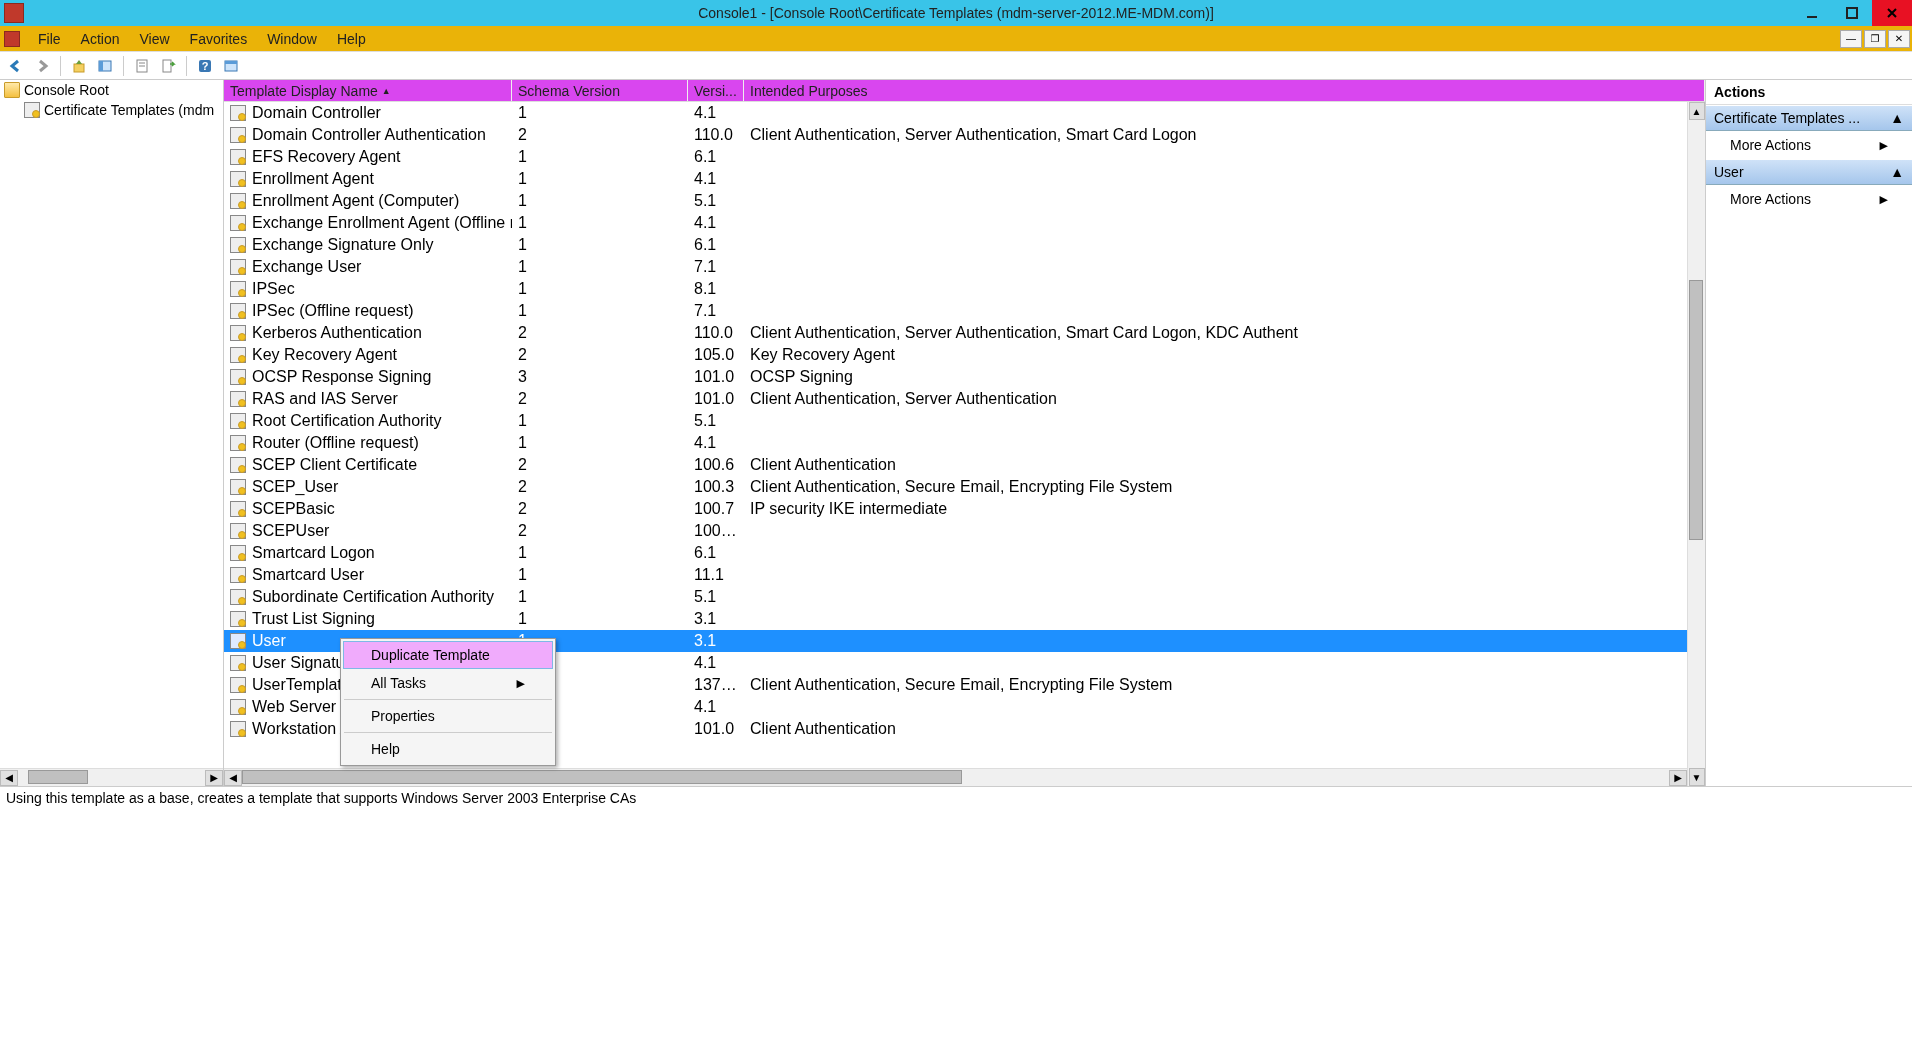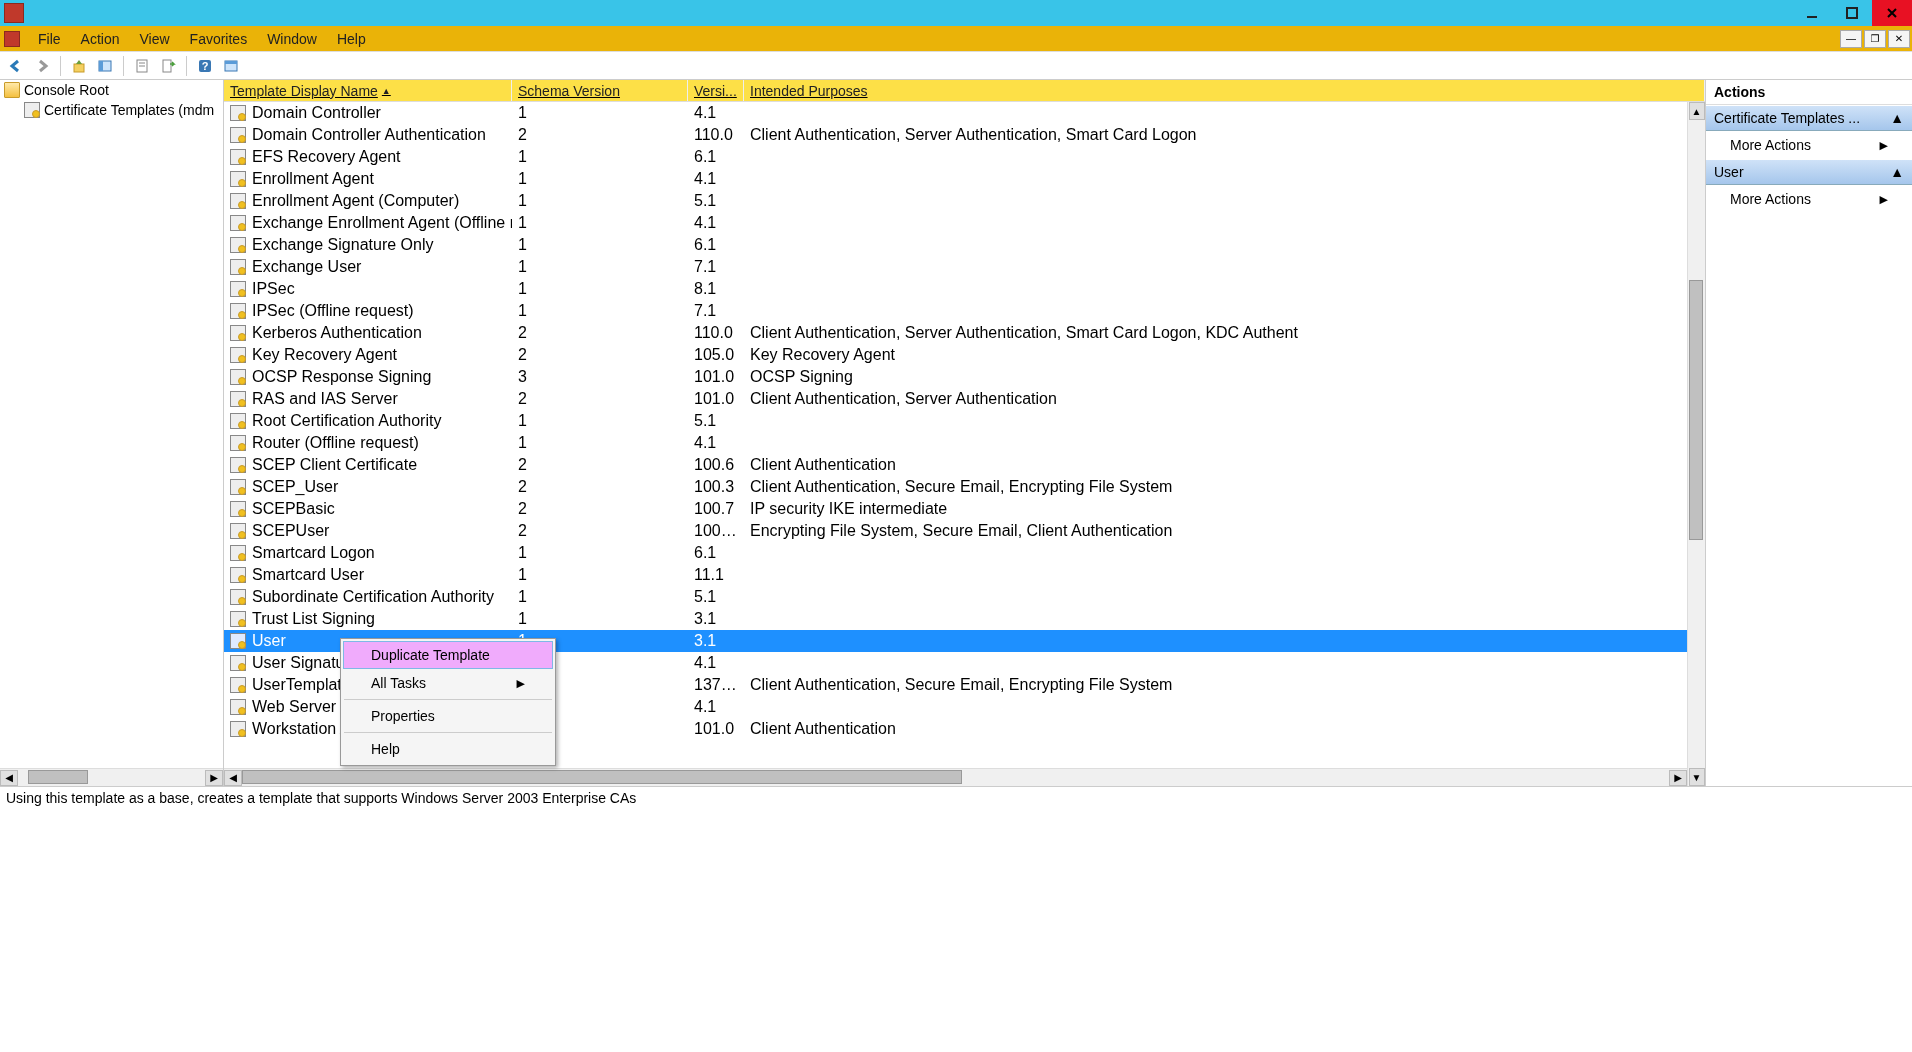--- a/index.html
+++ b/index.html
@@ -30,21 +30,21 @@
 .main { display: flex; height: 706px; }
 .tree-pane { width: 224px; border-right: 1px solid #ccc; background: #fff; overflow: hidden; position: relative; }
 .tree-item { display: flex; align-items: center; padding: 2px 4px; font-size: 14px; white-space: nowrap; }
 .tree-item.child { padding-left: 24px; }
 .tree-icon { width: 16px; height: 16px; margin-right: 4px; flex-shrink: 0; }
 .folder-icon { background: linear-gradient(#ffe9a8,#f4c040); border: 1px solid #c89b2a; border-radius: 1px; }
 .cert-icon-sm { background: #eee; border: 1px solid #888; position: relative; }
 .cert-icon-sm::after { content:""; position:absolute; width:6px; height:6px; background:#f0c020; border-radius:50%; right:-1px; bottom:-1px; border:1px solid #c89b2a; }
 
 .list-pane { flex: 1; background: #fff; display: flex; flex-direction: column; border-right: 1px solid #ccc; position: relative; }
-.list-header { display: flex; height: 22px; background: #fde047; border-bottom: 1px solid #ddd; text-decoration: underline; }
+.list-header { display: flex; height: 22px; background: #d946ef; border-bottom: 1px solid #ddd; }
 .list-header-cell { border-right: 1px solid #eee; padding: 2px 6px; font-size: 14px; color: #222; display:flex; align-items:center; }
 .col-name { width: 288px; }
 .col-schema { width: 176px; }
 .col-versi { width: 56px; }
 .col-purpose { flex: 1; text-align: center; }
 .list-body { flex: 1; overflow: hidden; position: relative; }
 .list-row { display: flex; height: 22px; align-items: center; font-size: 16px; }
 .list-row.selected { background: #1e90ff; color: #fff; }
 .list-row .cell { padding: 0 6px; white-space: nowrap; overflow: hidden; text-overflow: ellipsis; }
 .list-row .cell-name { width: 288px; display:flex; align-items:center; }
@@ -86,20 +86,21 @@
 .sort-arrow { font-size:9px; margin-left:4px; }
 
 
 .bottom-fill { height: 244px; background: #fff; }
 </style>
 </head>
 <body>
 
 <div class="titlebar">
   <div class="titlebar-icon"></div>
+  <div class="titlebar-text">Console1 - [Console Root\Certificate Templates (mdm-server-2012.ME-MDM.com)]</div>
   <div class="titlebar-controls">
     <div class="tb-btn">
         <svg viewBox="0 0 14 14">
           <rect x="2" y="10" width="10" height="2" fill="#222"></rect>
         </svg>
       </div>
     <div class="tb-btn">
         <svg viewBox="0 0 14 14">
           <rect x="2" y="2" width="10" height="10" fill="none" stroke="#222" stroke-width="2"></rect>
         </svg>
@@ -386,21 +387,20 @@
           <div class="cell cell-versi">100.7</div>
           <div class="cell cell-purpose">IP security IKE intermediate</div>
         </div>
         <div class="list-row">
           <div class="cell cell-name">
             <span class="row-icon"></span>
             <span>SCEPUser</span>
           </div>
           <div class="cell cell-schema">2</div>
           <div class="cell cell-versi">100.34</div>
-          <div class="cell cell-purpose">Encrypting File System, Secure Email, Client Authentication</div>
         </div>
         <div class="list-row">
           <div class="cell cell-name">
             <span class="row-icon"></span>
             <span>Smartcard Logon</span>
           </div>
           <div class="cell cell-schema">1</div>
           <div class="cell cell-versi">6.1</div>
           <div class="cell cell-purpose"></div>
         </div>

